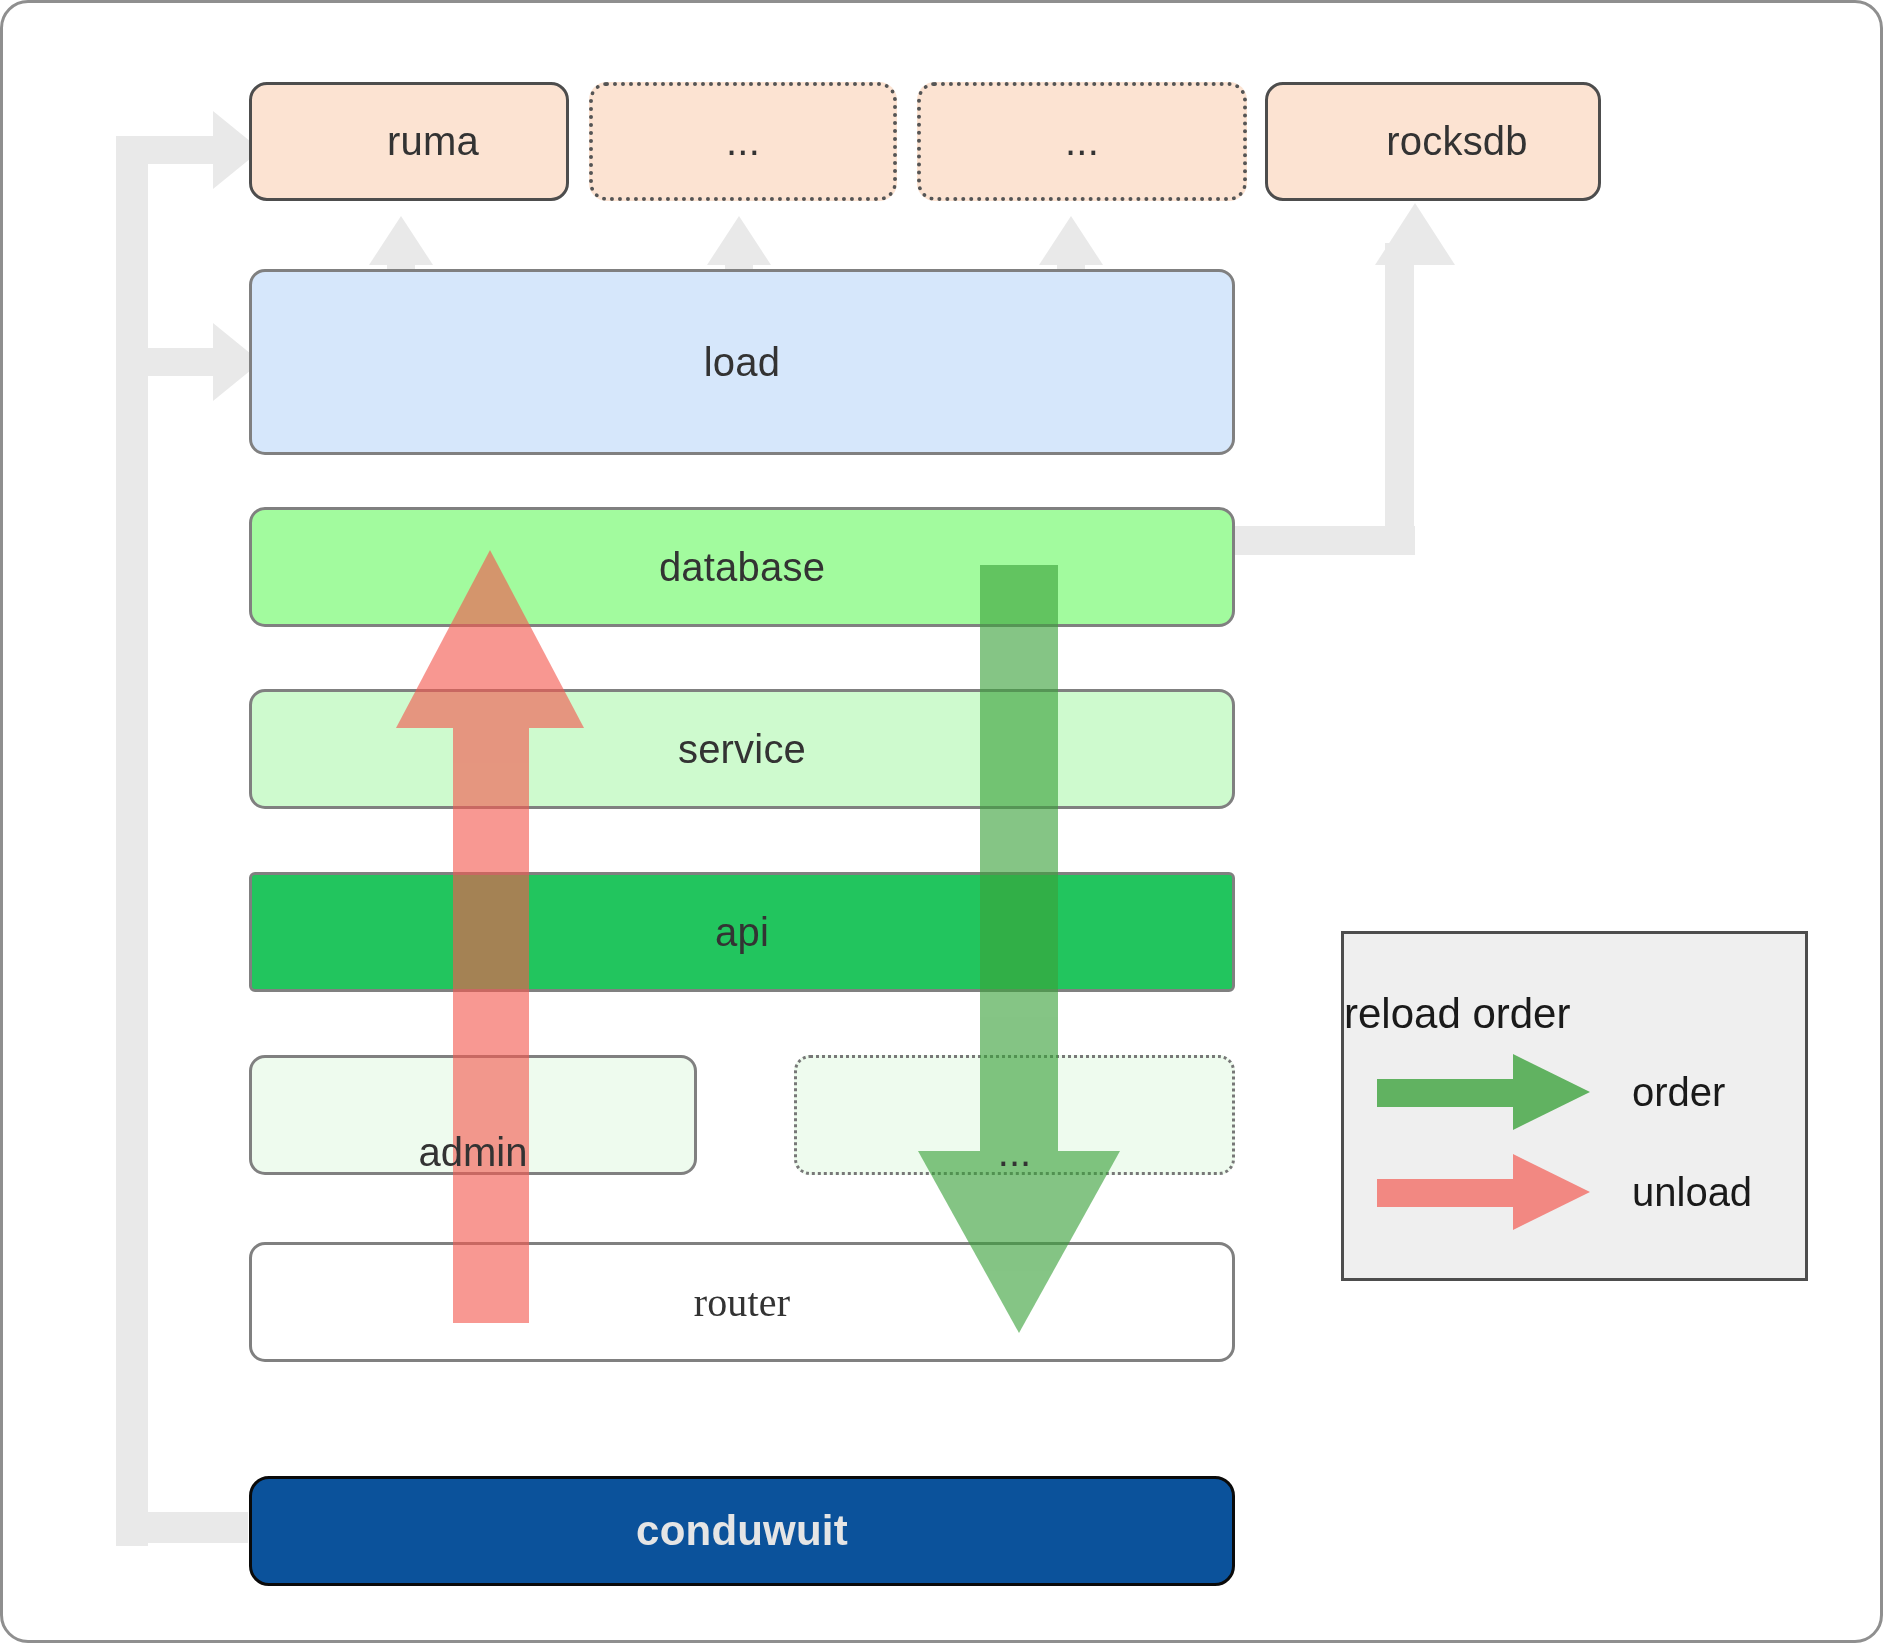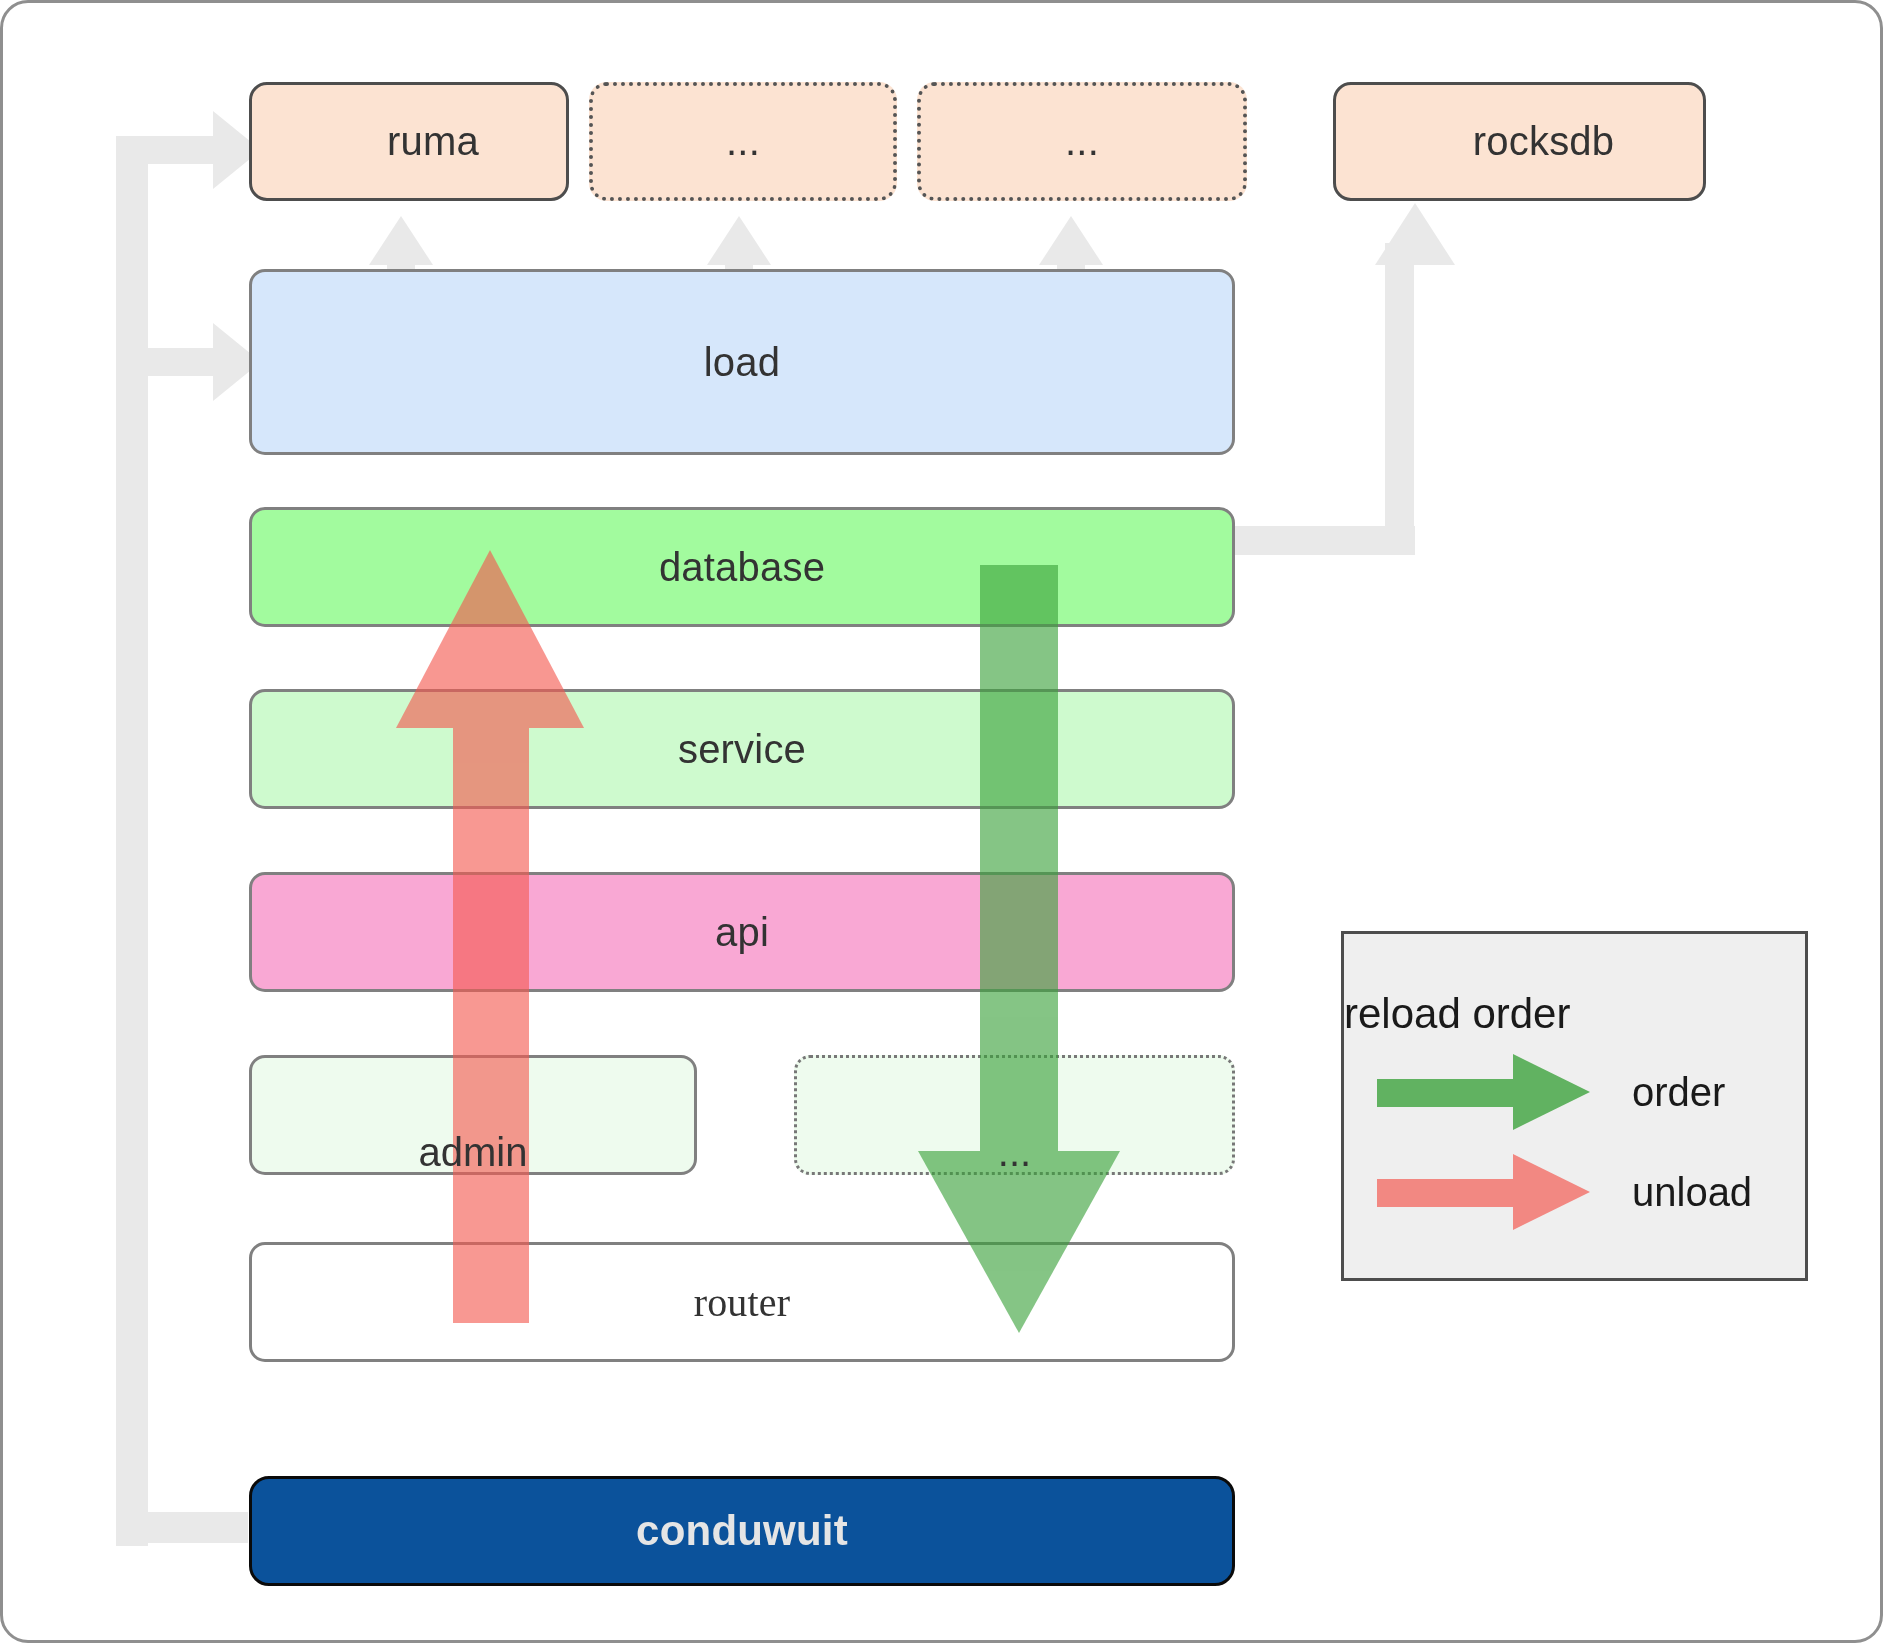--- a/index.html
+++ b/index.html
@@ -59,23 +59,23 @@
     background: #a2fb9e;
     border: 3px solid #808080;
     border-radius: 16px;
   }
   .node-service {
     background: #ceface;
     border: 3px solid #808080;
     border-radius: 16px;
   }
   .node-api {
-    background: #f9a8d4;
-    border: 3px solid #808080;
-    border-radius: 16px;
+    background: #22c55e;
+    border: 3px solid #808080;
+    border-radius: 6px;
   }
   .node-admin {
     background: #eefbee;
     border: 3px solid #808080;
     border-radius: 16px;
   }
   .node-admin-dotted {
     background: #eefbee;
     border: 3px dotted #777777;
     border-radius: 16px;
@@ -164,21 +164,21 @@
   </div>
 
   <div class="node node-dep-dotted" style="left:586px; top:79px; width:308px; height:119px;">
     <span>...</span>
   </div>
 
   <div class="node node-dep-dotted" style="left:914px; top:79px; width:330px; height:119px;">
     <span>...</span>
   </div>
 
-  <div class="node node-dep" style="left:1330px; top:79px; width:373px; height:119px;text-align:right;">
+  <div class="node node-dep" style="left:1262px; top:79px; width:336px; height:119px;text-align:right;">
     <span>rocksdb</span>
   </div>
 
   <div class="node node-core" style="left:246px; top:266px; width:986px; height:186px;">
     <span>load</span>
   </div>
 
   <div class="node node-database" style="left:246px; top:504px; width:986px; height:120px;">
     <span>database</span>
   </div>

